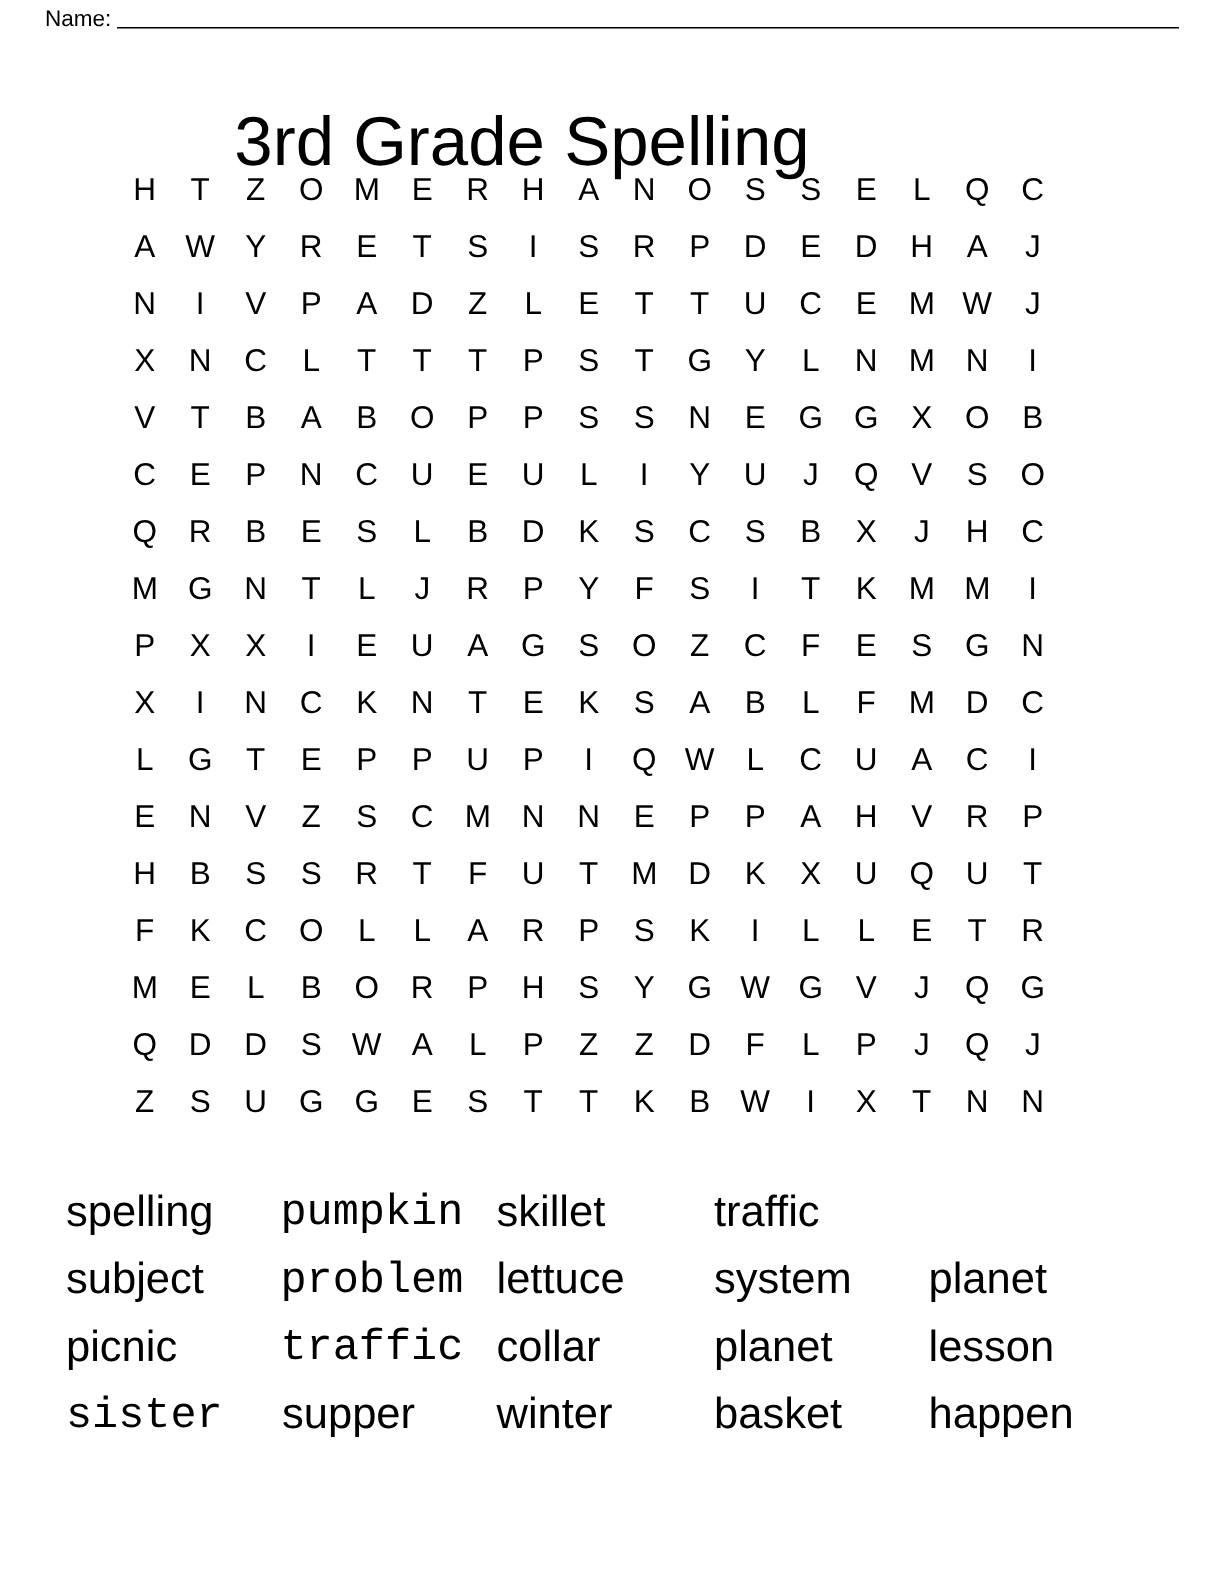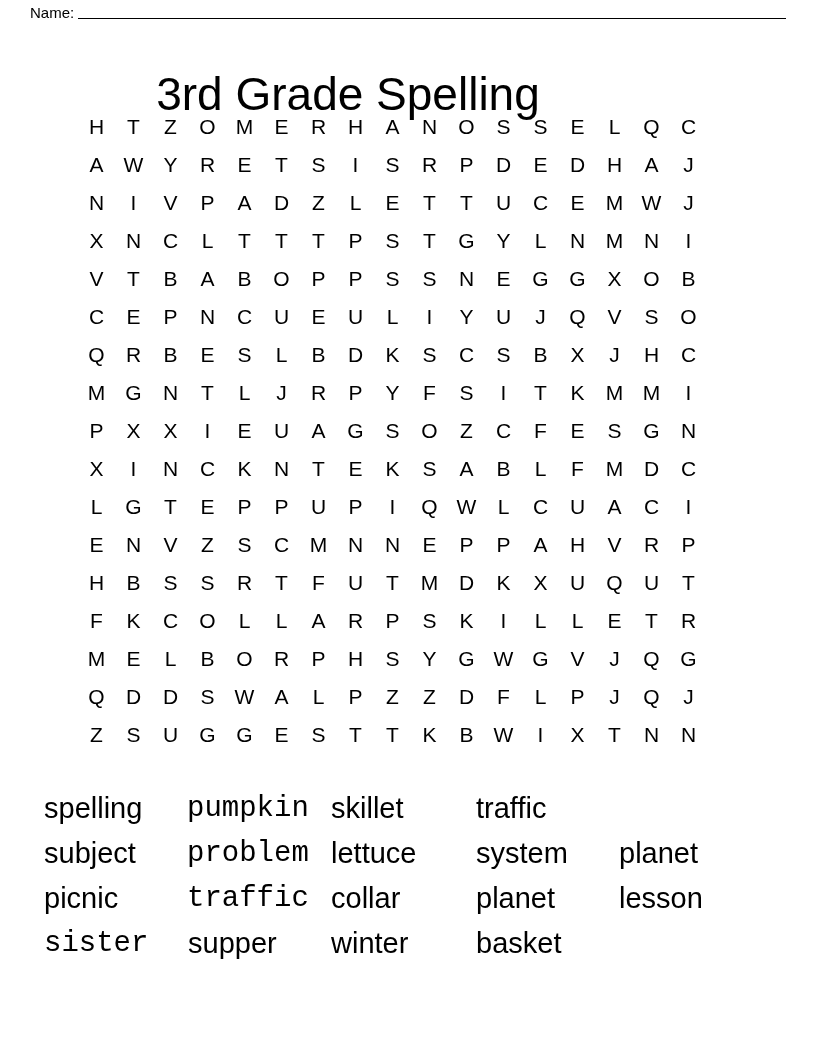--- a/index.html
+++ b/index.html
@@ -450,16 +450,17 @@
         <span class="word col1">traffic</span>
         <span class="word col2">collar</span>
         <span class="word col3">planet</span>
         <span class="word col4">lesson</span>
       </div>
       <div class="word-row">
         <span class="word col1">sister</span>
         <span class="word col0">supper</span>
         <span class="word col2">winter</span>
         <span class="word col3">basket</span>
+        <span class="word col4">happen</span>
       </div>
     </div>
 
 </div>
 
 </body></html>

